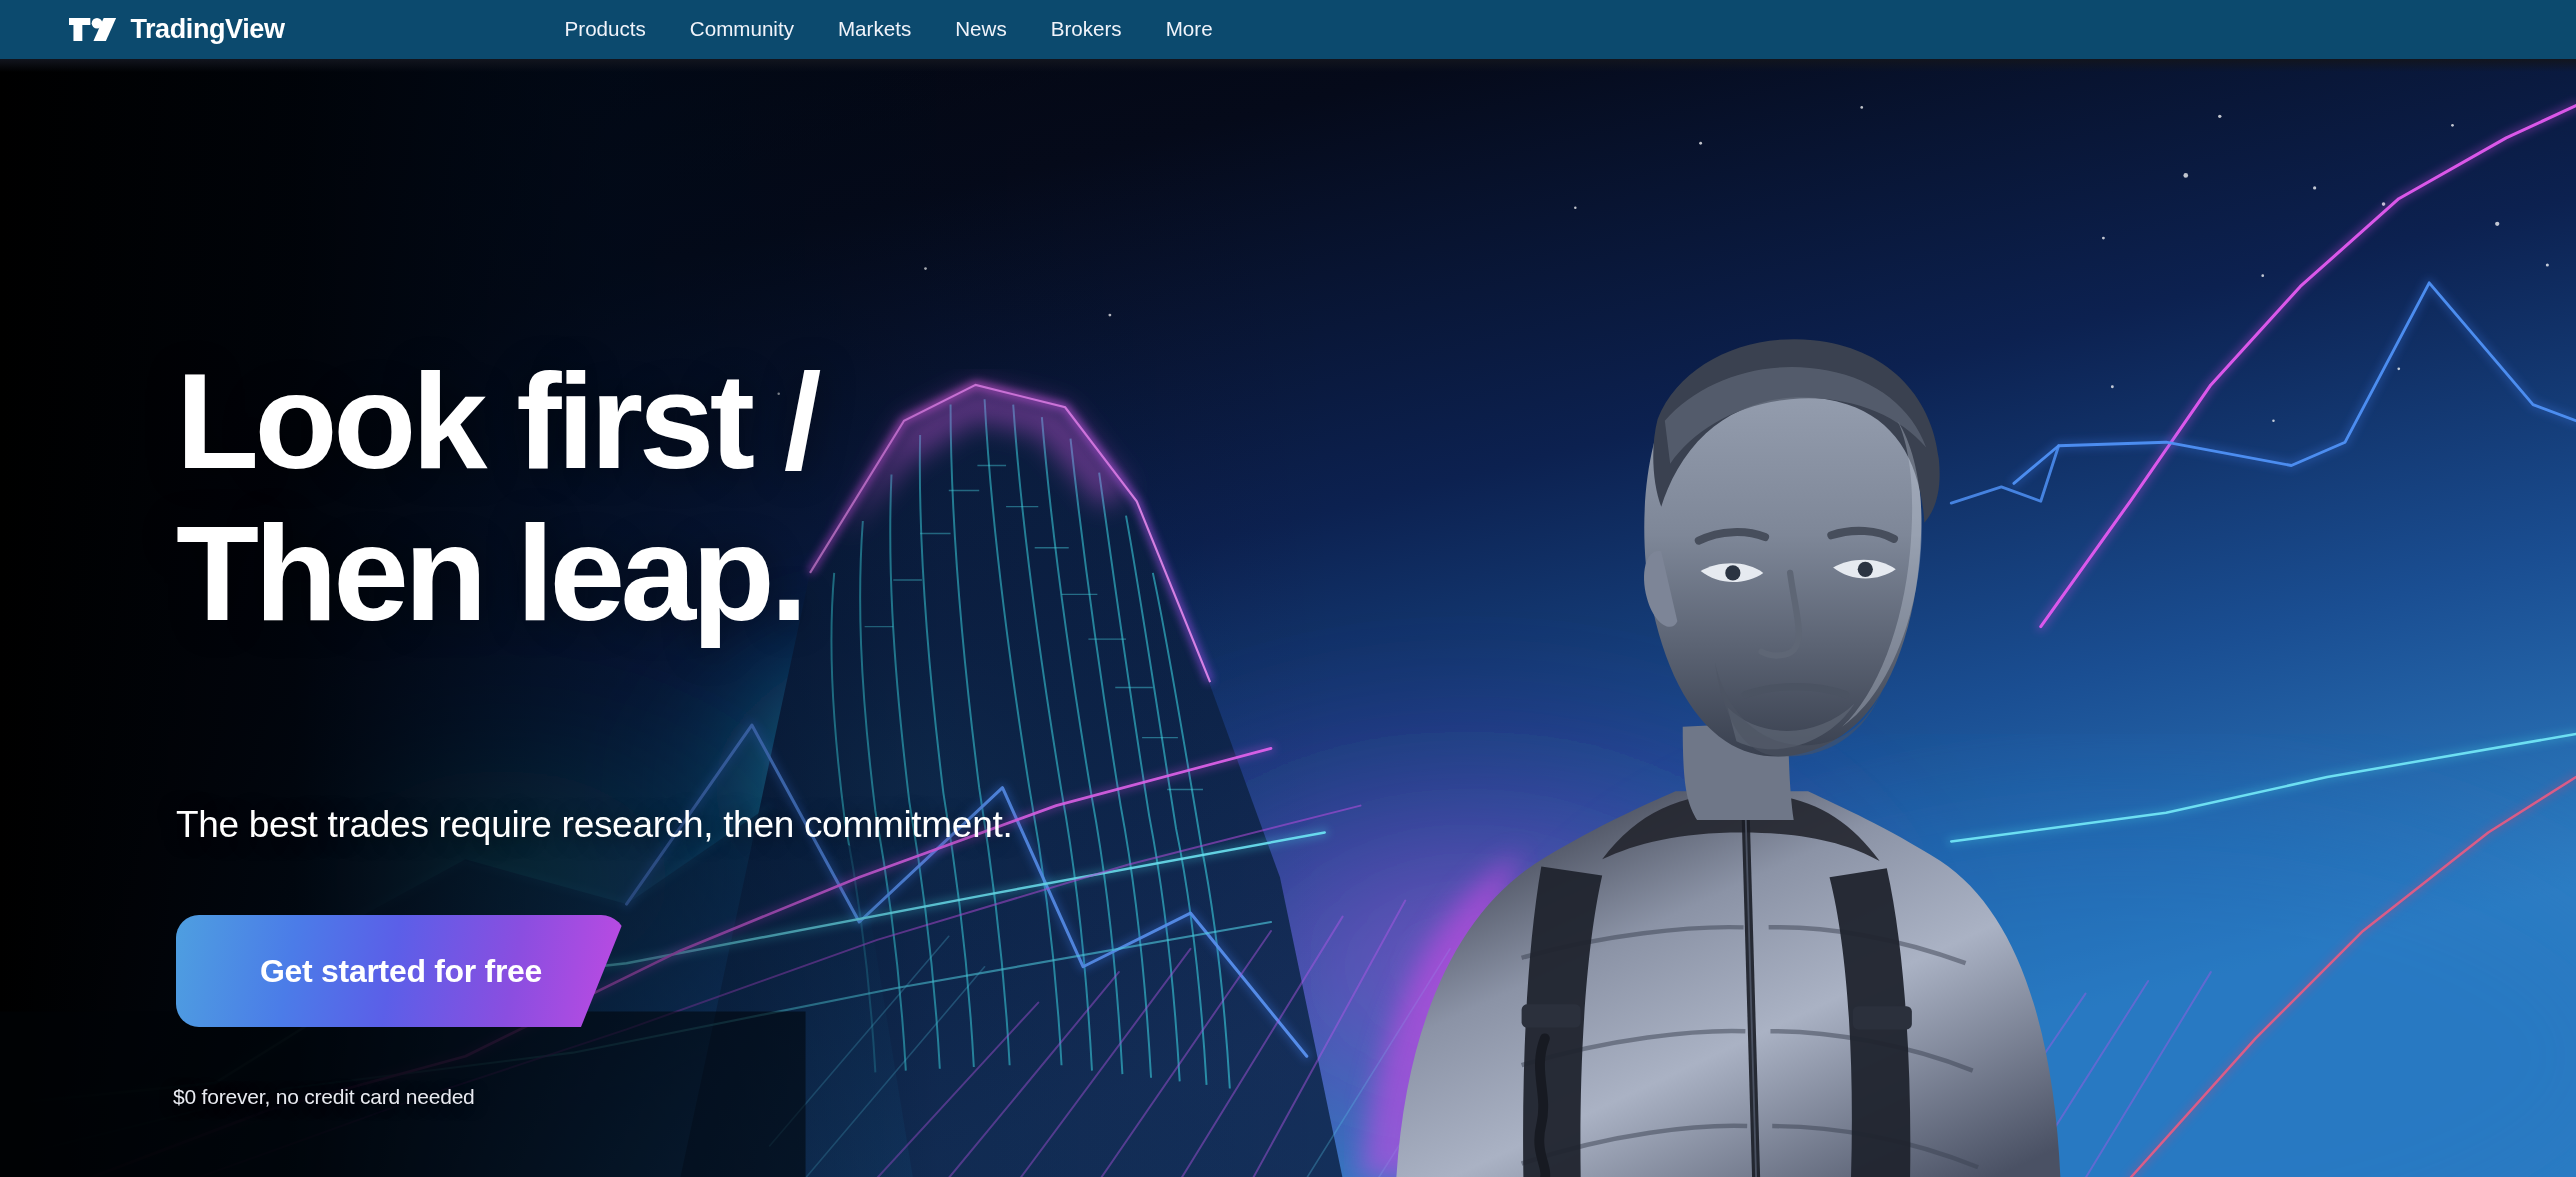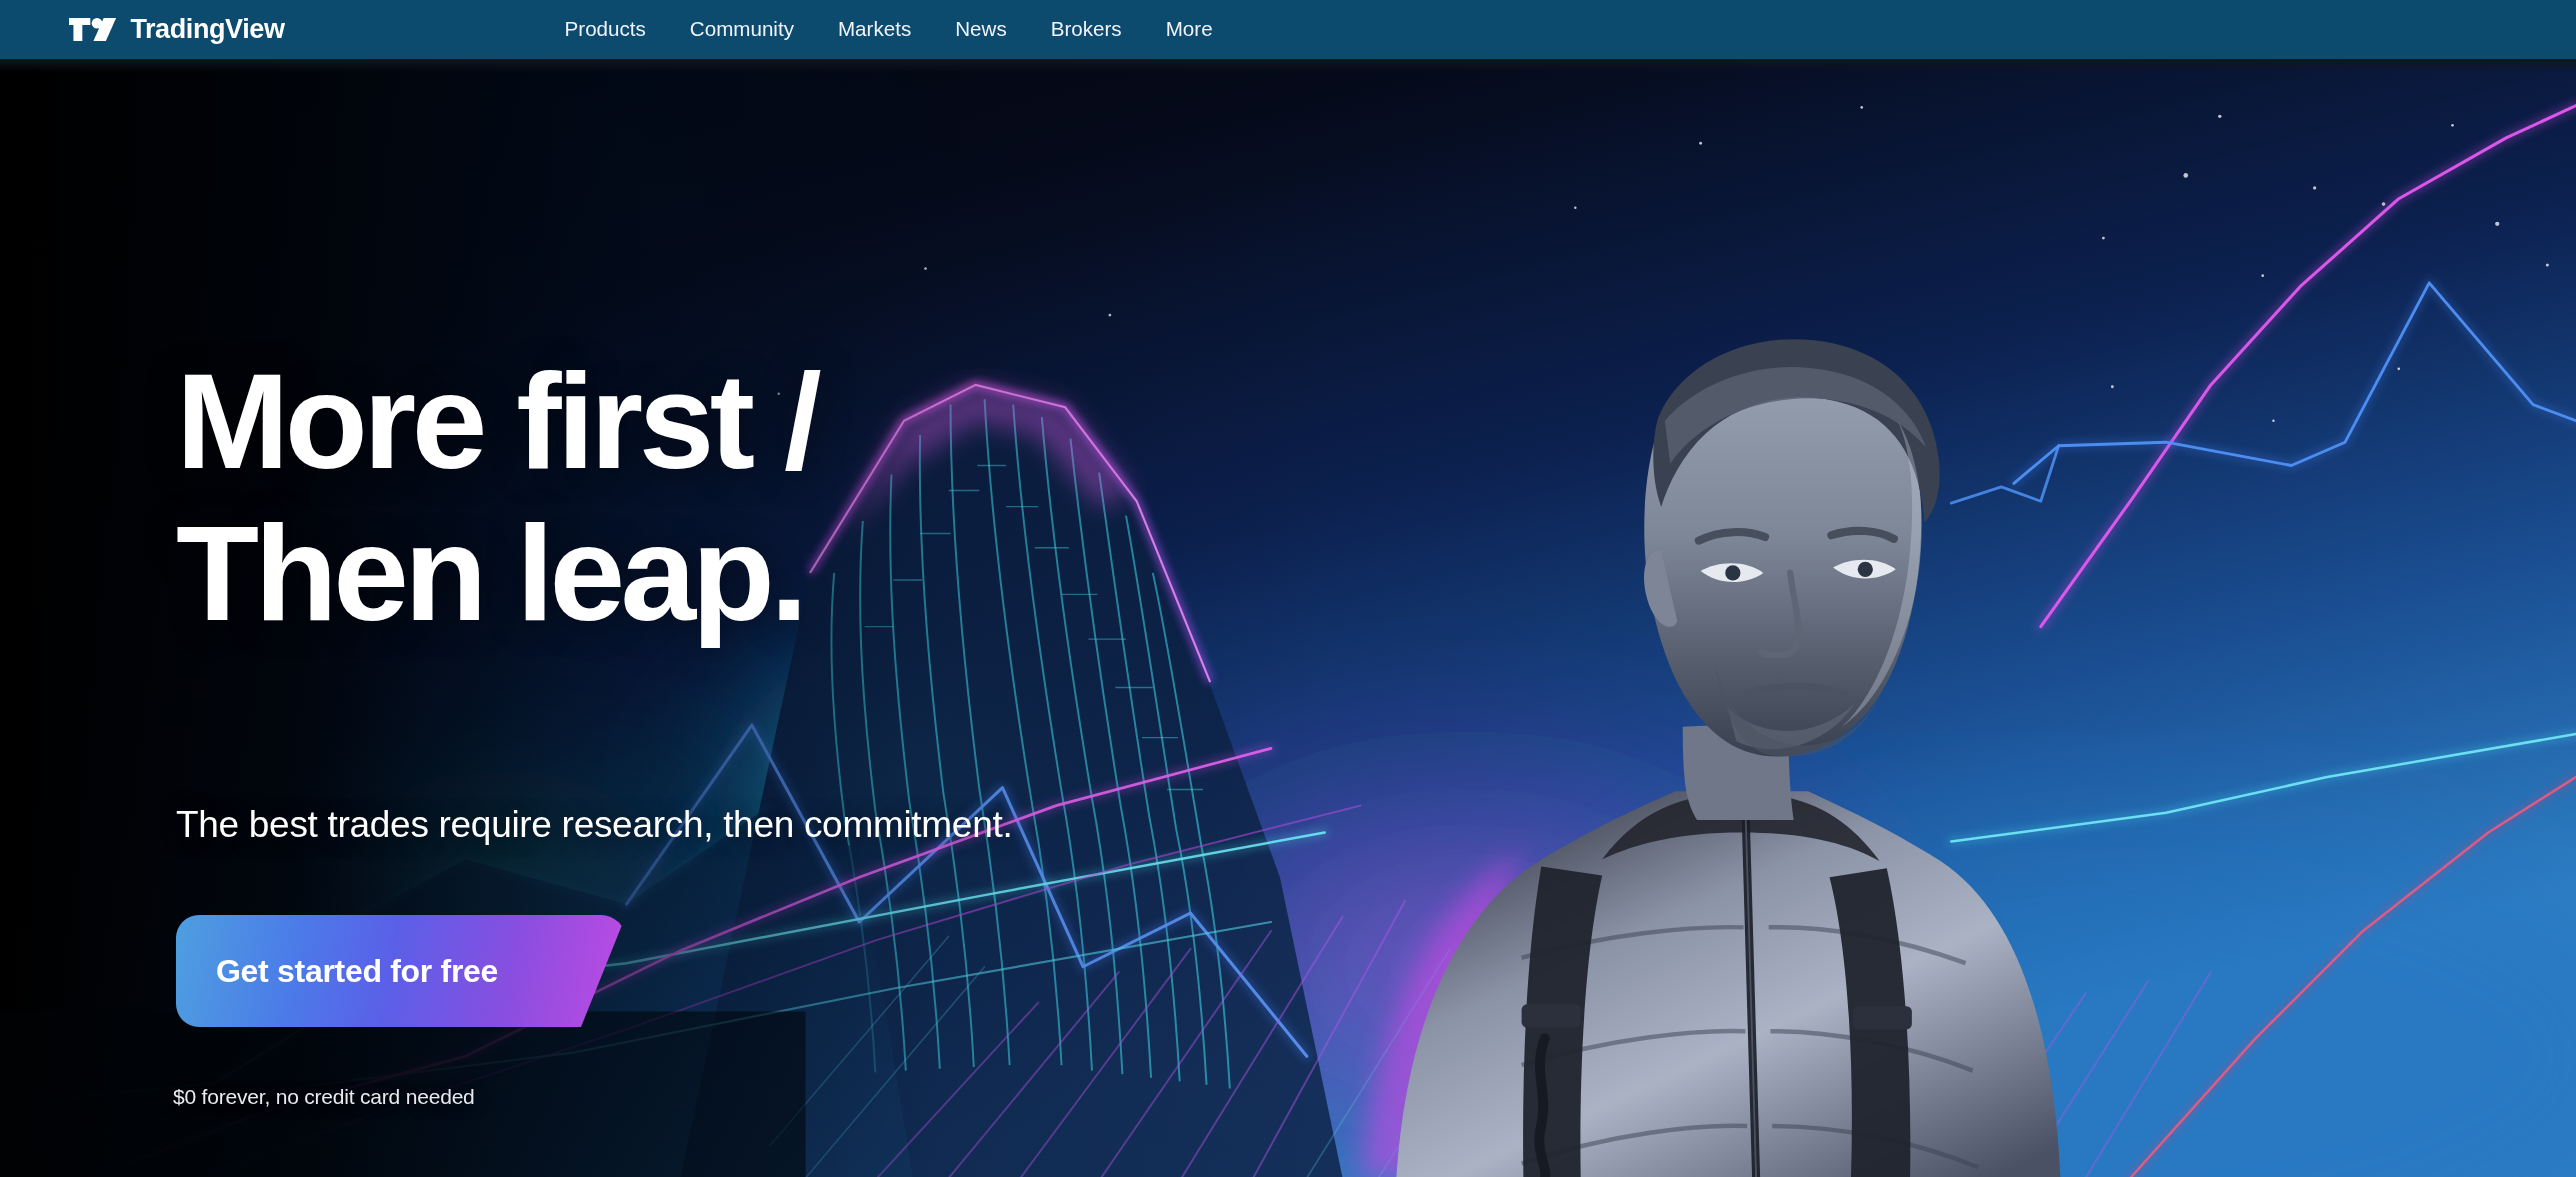--- a/index.html
+++ b/index.html
@@ -79,21 +79,22 @@
   .cta-wrap { position:absolute; left:176px; top:915px; }
   .pill-cta {
     width:450px; height:112px; font-size:32px; font-weight:bold;
     border-radius:23px 25px 25px 23px;
     -webkit-clip-path:polygon(0 0, 100% 0, 90% 100%, 0 100%);
     clip-path:polygon(0 0, 100% 0, 90% 100%, 0 100%);
     letter-spacing:-0.3px;
   }
   .pill-cta .pill-inner{
     position:absolute; inset:0; display:flex; align-items:center;
-    padding-left:40px;
+    padding-left:55px;
+    margin-left:29px;
   }
   .fineprint {
     position:absolute; left:173px; top:1085px;
     color:#e8eaf0; font-size:21px; letter-spacing:-0.2px;
     text-shadow:0 1.8px 14.3px rgba(0,0,0,.7);
   }
 </style>
 </head>
 <body>
 
@@ -390,21 +391,21 @@
       <span class="nav-item">News</span>
       <span class="nav-item">Brokers</span>
       <span class="nav-item">More</span>
     </nav>
 
   </header>
 
   <section class="hero-content">
 
     <h1 class="headline">
-      <span class="l1">More first /</span>
+      <span class="l1">Look first /</span>
       <span class="l2">Then leap.</span>
     </h1>
 
     <p class="subhead">The best trades require research, then commitment.</p>
 
     <div class="cta-wrap">
       <div class="pill pill-cta">
         <span class="pill-inner">Get started for free</span>
       </div>
     </div>

